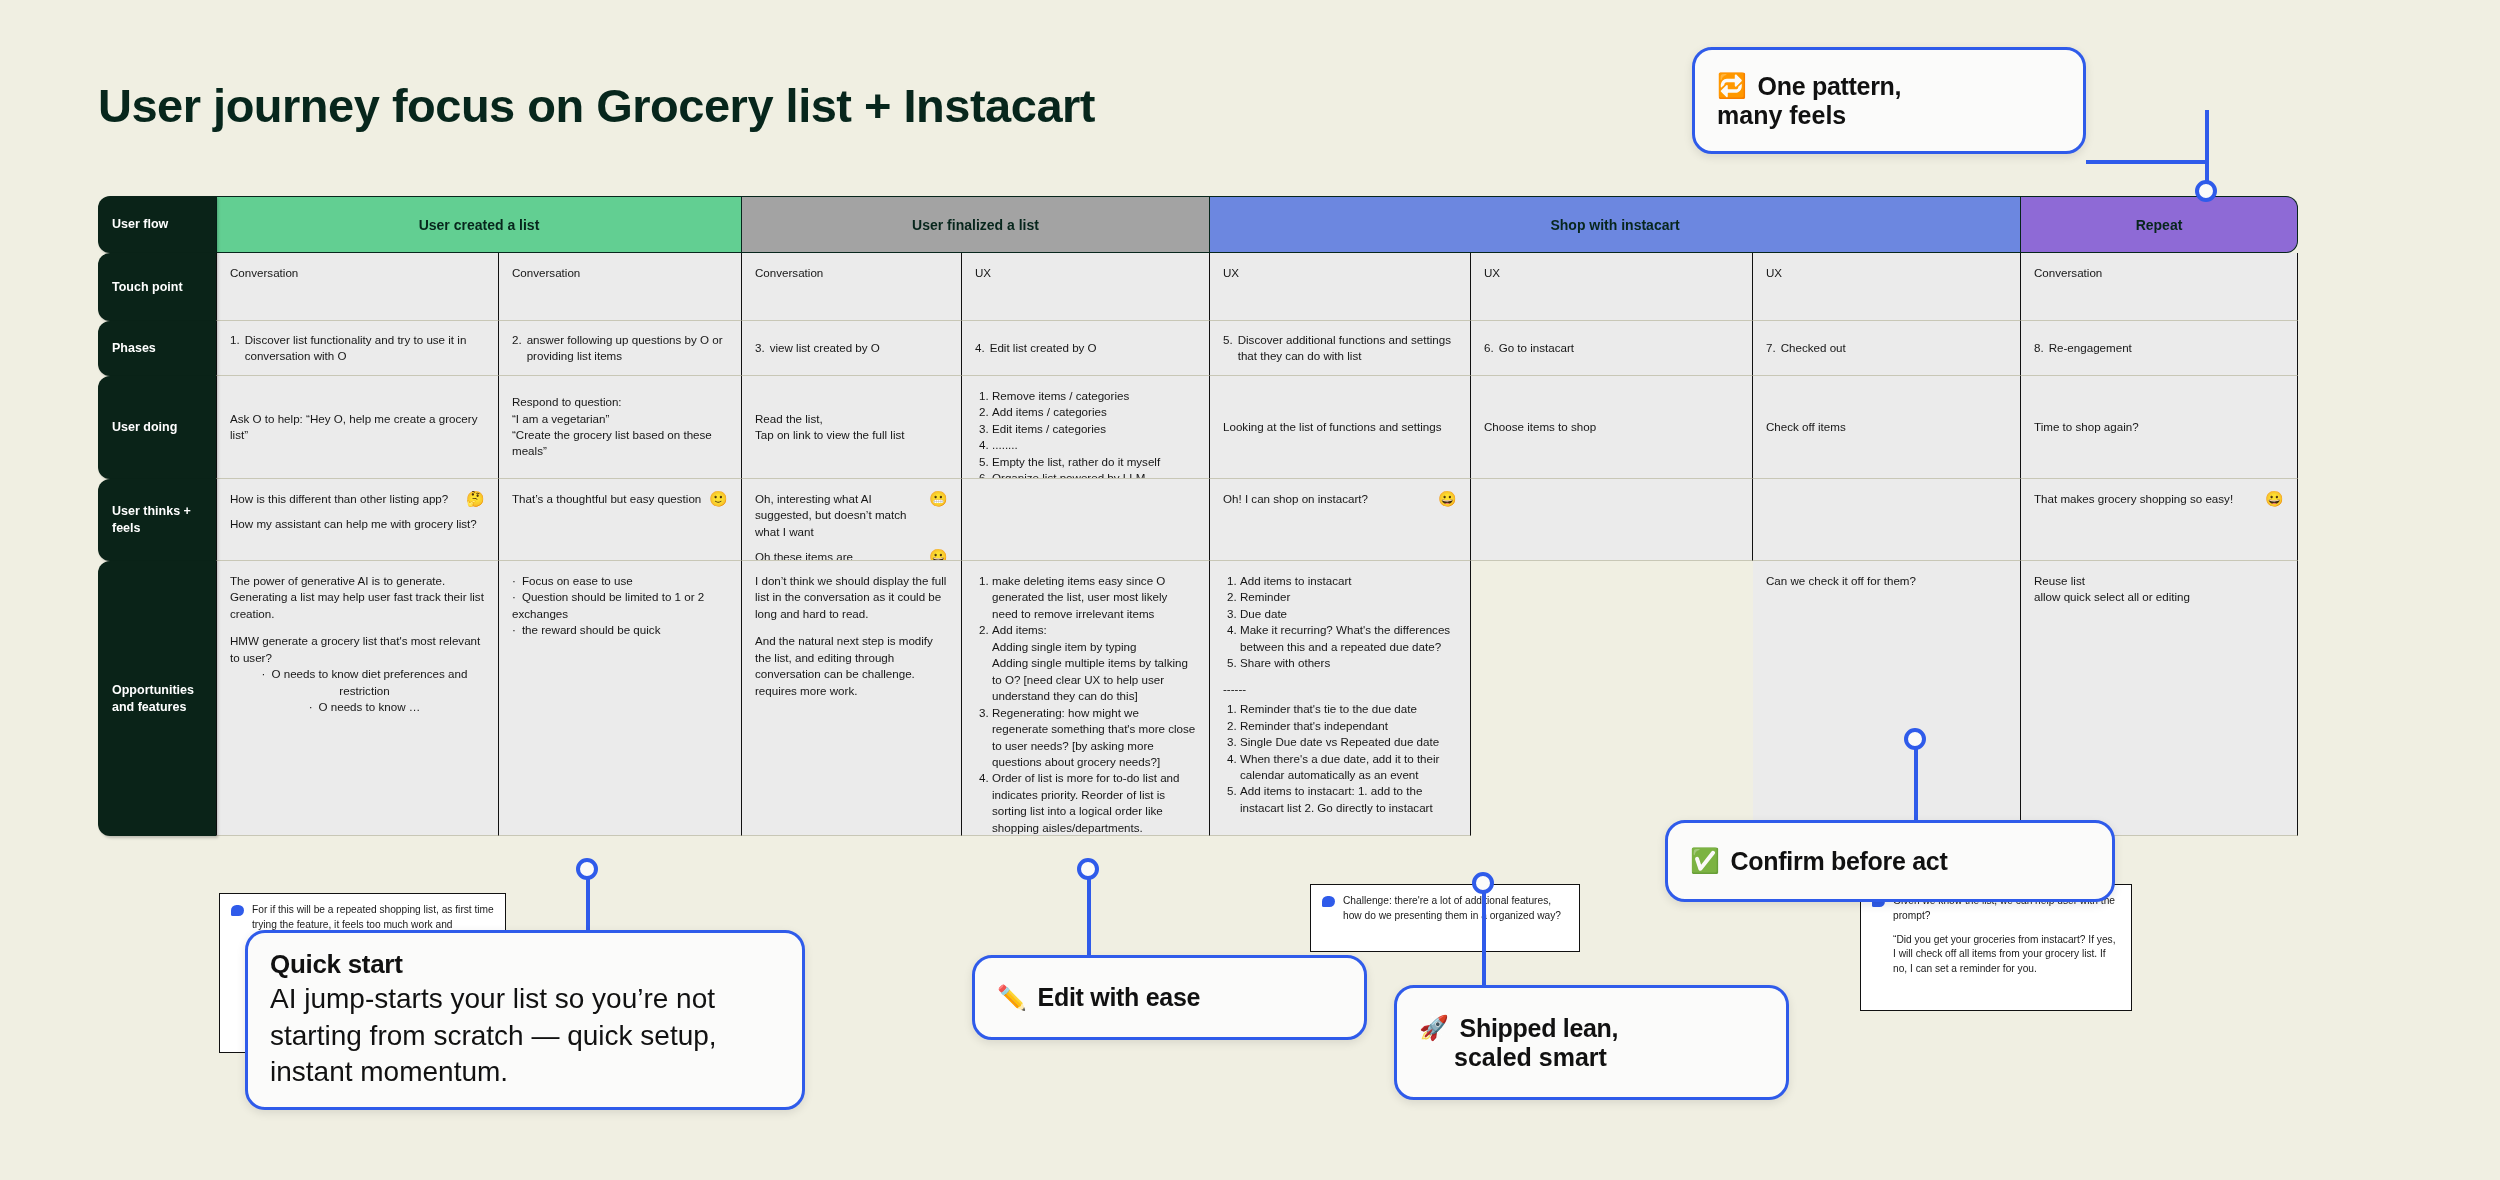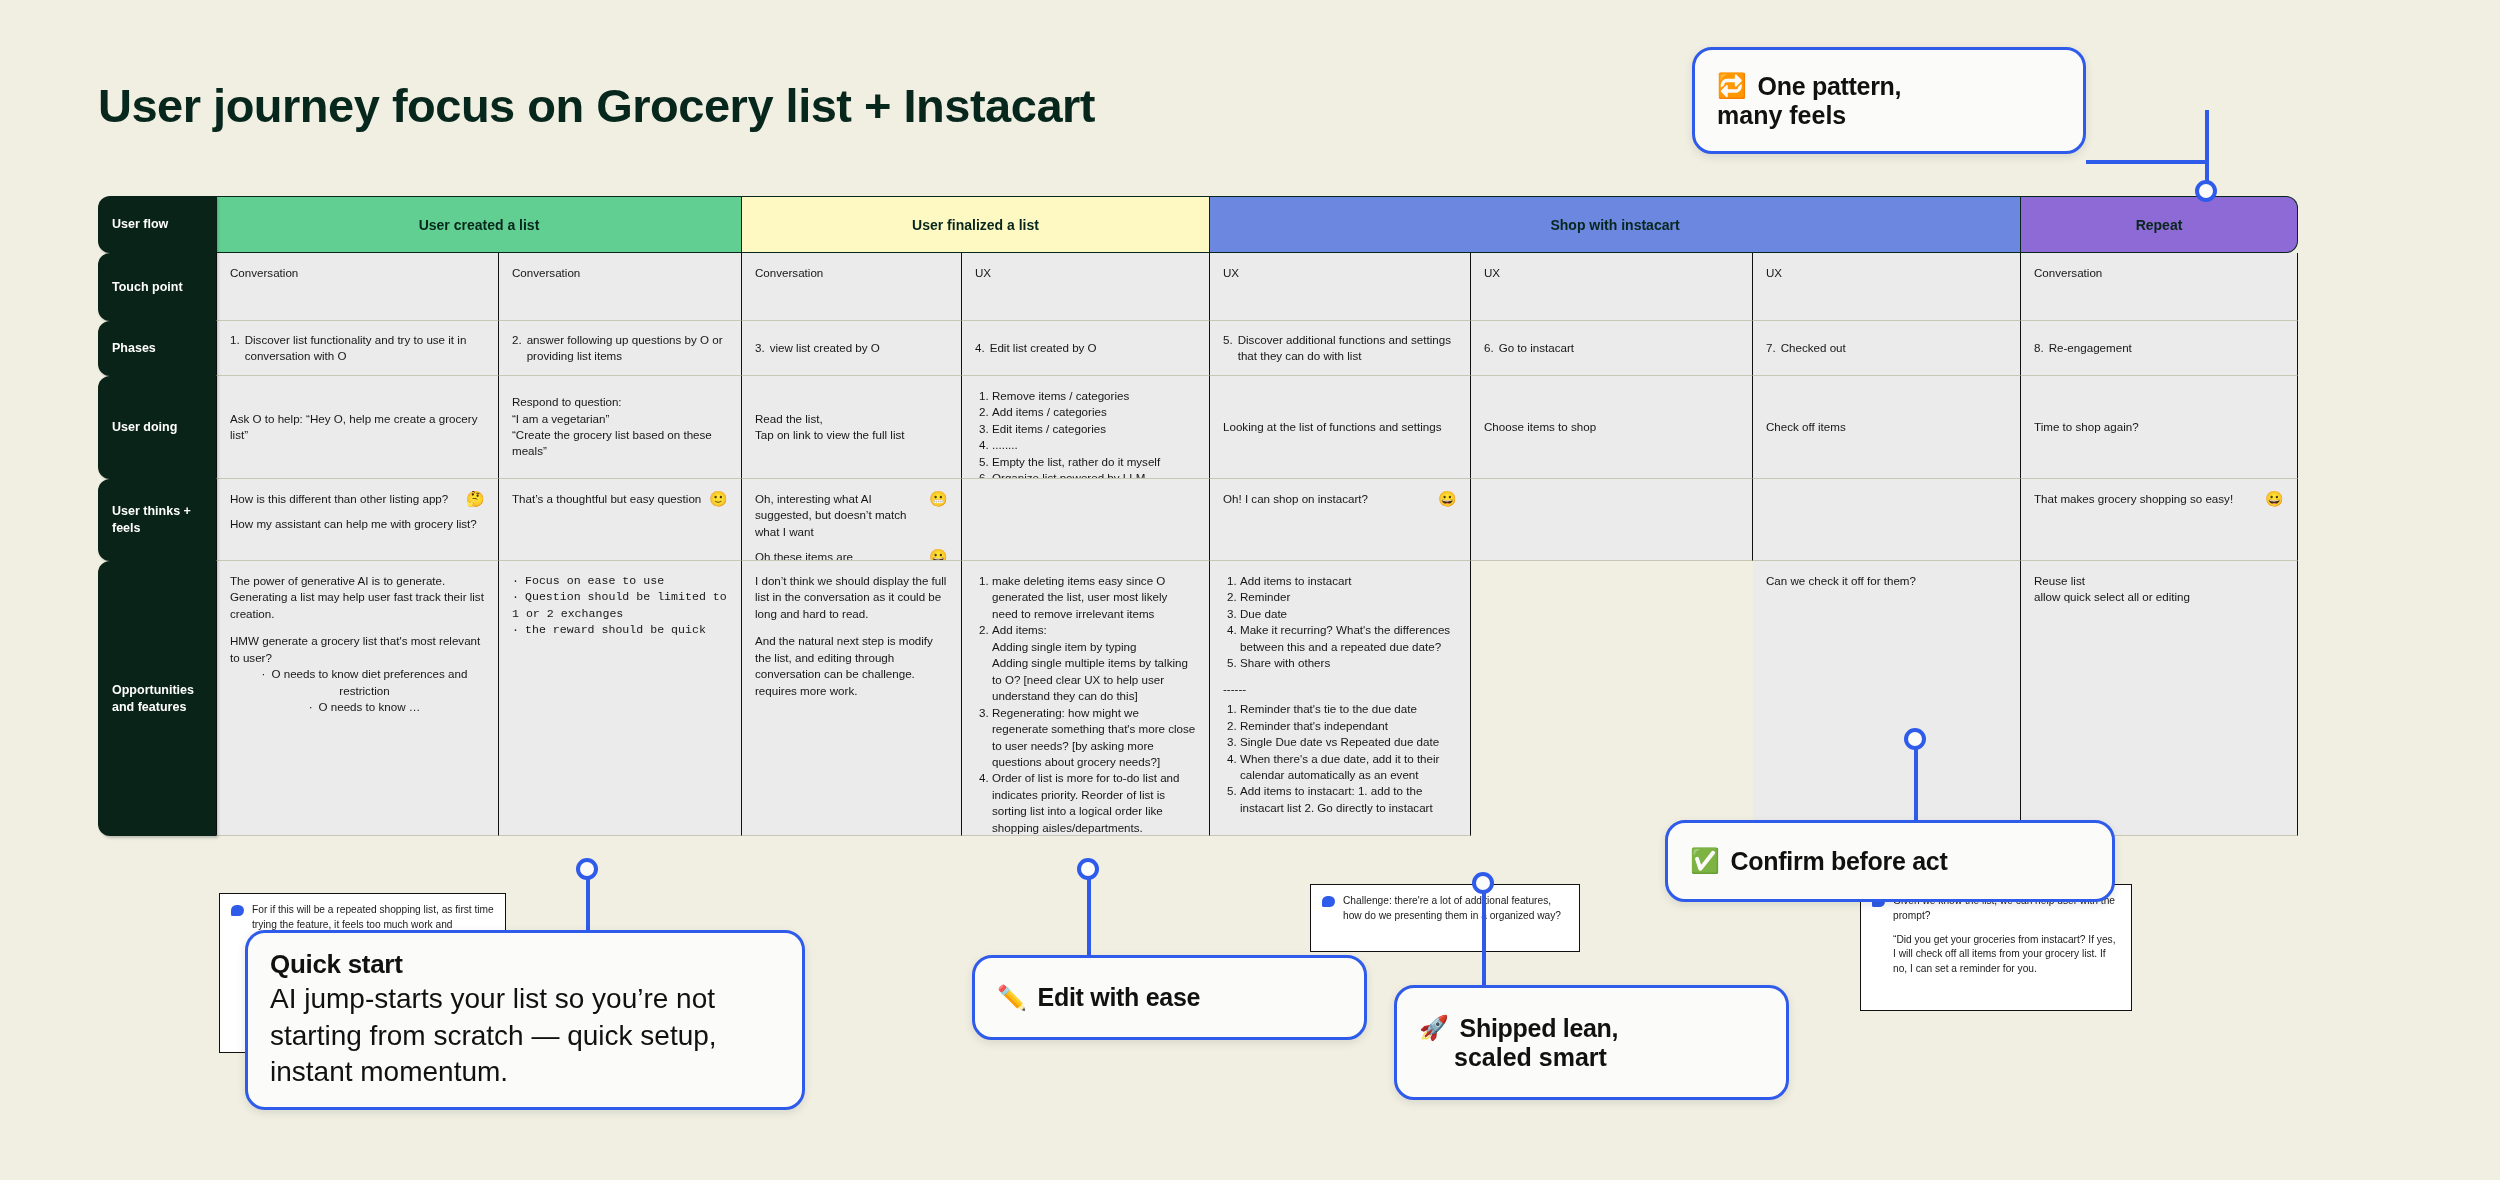--- a/index.html
+++ b/index.html
@@ -131,21 +131,21 @@
 <body>
 
 <div id="root">
 
   <div class="page-title">User journey focus on Grocery list + Instacart</div>
 
   <div class="board">
     <div class="grid" id="grid">
         <div class="rlabel" style="grid-area: 1 / 1;">User flow</div>
         <div class="flowhead first" style="background: rgb(98, 207, 146); grid-area: 1 / 2 / auto / span 2;">User created a list</div>
-        <div class="flowhead" style="background: #fef9c3; grid-area: 1 / 4 / auto / span 2;">User finalized a list</div>
+        <div class="flowhead" style="background: #a3a3a3; grid-area: 1 / 4 / auto / span 2;">User finalized a list</div>
         <div class="flowhead" style="background: rgb(108, 135, 224); grid-area: 1 / 6 / auto / span 3;">Shop with instacart</div>
         <div class="flowhead last" style="background: rgb(142, 106, 214); grid-area: 1 / 9 / auto / span 1;">Repeat</div>
         <div class="rlabel" style="grid-area: 2 / 1;">Touch point</div>
         <div class="cell top firstcol" style="grid-area: 2 / 2;">Conversation</div>
         <div class="cell top" style="grid-area: 2 / 3;">Conversation</div>
         <div class="cell top" style="grid-area: 2 / 4;">Conversation</div>
         <div class="cell top" style="grid-area: 2 / 5;">UX</div>
         <div class="cell top" style="grid-area: 2 / 6;">UX</div>
         <div class="cell top" style="grid-area: 2 / 7;">UX</div>
         <div class="cell top" style="grid-area: 2 / 8;">UX</div>
@@ -274,21 +274,21 @@
           </div>
         </div>
         <div class="rlabel" style="grid-area: 6 / 1;">Opportunities and features</div>
         <div class="cell top firstcol" style="grid-area: 6 / 2;">
           <div class="para">The power of generative AI is to generate. Generating a list may help user fast track their list creation.</div>
           <div class="para">HMW generate a grocery list that's most relevant to user?<ul class="sub">
               <li>O needs to know diet preferences and restriction</li>
               <li>O needs to know …</li>
             </ul></div>
         </div>
-        <div class="cell top" style="grid-area: 6 / 3; font-family: Liberation Mono, monospace;">
+        <div class="cell top" style="grid-area: 6 / 3;">
           <ul class="dash">
             <li>Focus on ease to use</li>
             <li>Question should be limited to 1 or 2 exchanges</li>
             <li>the reward should be quick</li>
           </ul>
         </div>
         <div class="cell top" style="grid-area: 6 / 4;">
           <div class="para">I don’t think we should display the full list in the conversation as it could be long and hard to read.</div>
           <div class="para">And the natural next step is modify the list, and editing through conversation can be challenge. requires more work.</div>
         </div>

